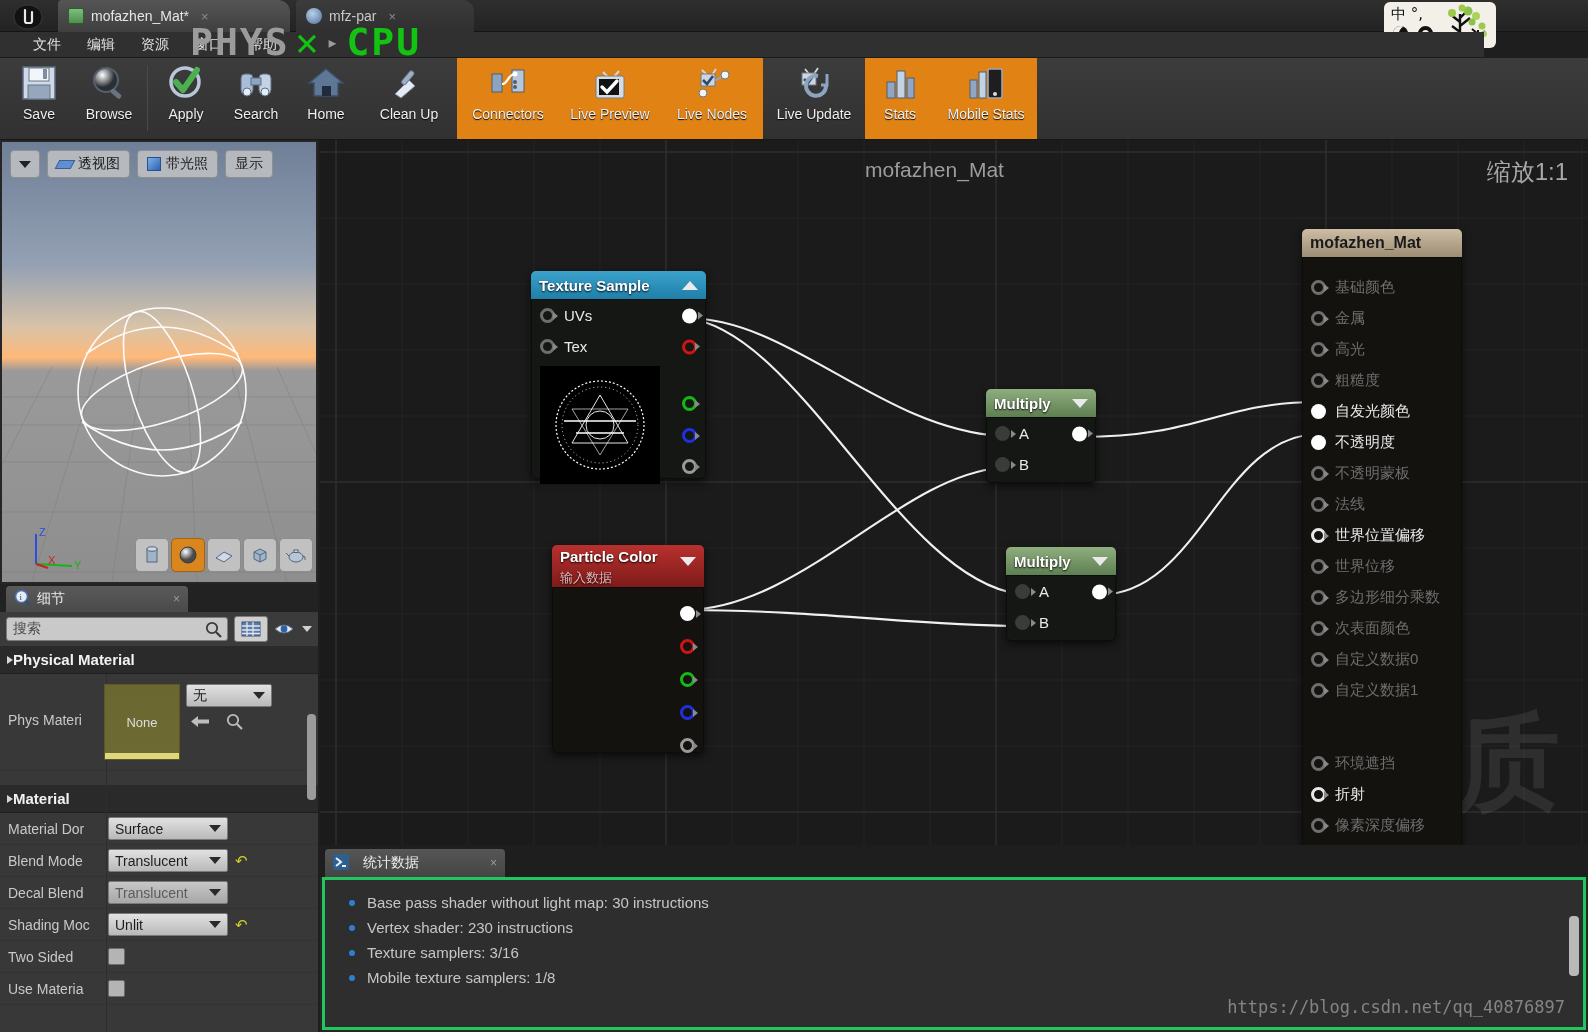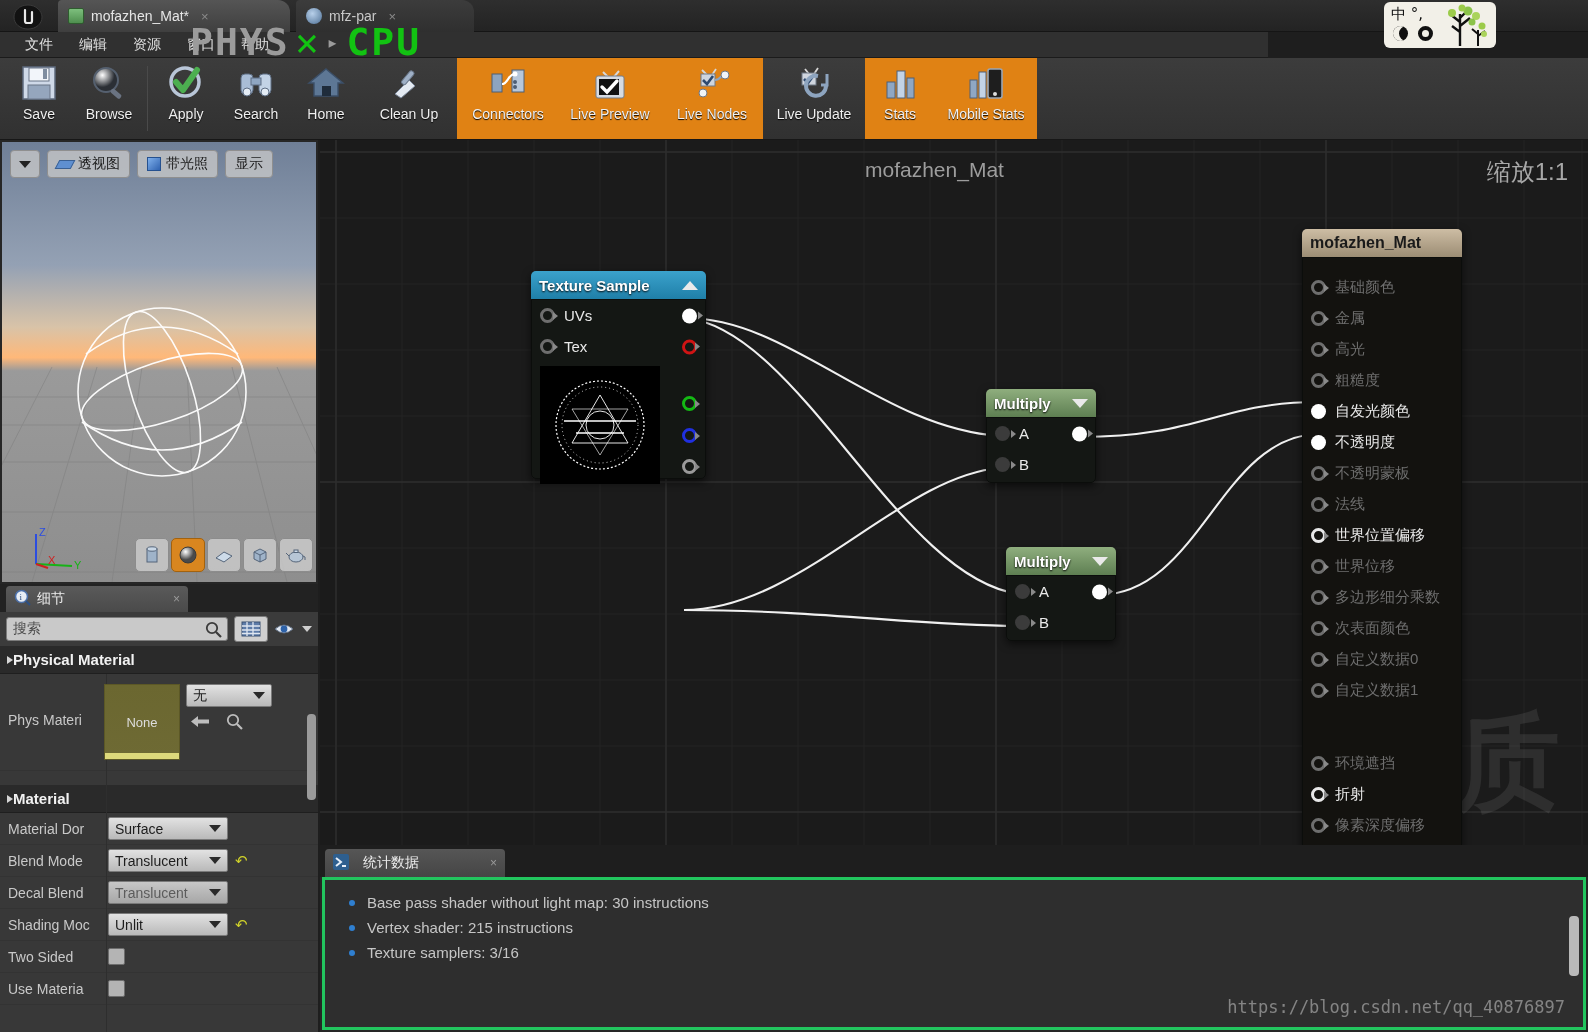--- a/index.html
+++ b/index.html
@@ -68,23 +68,23 @@
     font-family: "DejaVu Sans Mono", monospace; font-size: 38px;
     font-weight: bold; letter-spacing: 2px; pointer-events: none;
     display: flex; align-items: center; gap: 6px;
   }
   .physx-wm .wm-grey { color: #9b9b9b; }
   .physx-wm .wm-green { color: #12c312; }
   .physx-wm .wm-arrow { color: #9b9b9b; font-size: 20px; }
 
   
   .menubar {
-    position: absolute; left: 0; top: 32px; width: 1268px; height: 26px;
+    position: absolute; left: 0; top: 32px; width: 1484px; height: 26px;
     background: #303030; display: flex; align-items: center;
-    padding-left: 12px; border-bottom: 1px solid #1b1b1b;
+    padding-left: 20px; border-bottom: 1px solid #1b1b1b;
   }
   .menubar .mi {
     padding: 3px 13px; font-size: 14px; color: #e2e2e2;
   }
 
   
   .toolbar {
     position: absolute; left: 0; top: 58px; width: 1588px; height: 82px;
     background: linear-gradient(#3c3c3c, #313131);
     border-bottom: 1px solid #171717;
@@ -843,20 +843,34 @@
             <path d="M16 48 H88 M28 60 H76" stroke="#fff" stroke-width="1.6"></path>
             <circle cx="52" cy="52" r="14" fill="none" stroke="#fff" stroke-width=".9"></circle>
           </svg>
         </div>
         <span class="pin g" style="position:absolute; right:8px; top:96px;"></span>
         <span class="pin b" style="position:absolute; right:8px; top:128px;"></span>
         <span class="pin a" style="position:absolute; right:8px; top:159px;"></span>
       </div>
     </div>
 
+    <div class="node" style="left:232px; top:405px; width:152px;">
+      <div class="node-head part">
+        <span>Particle Color</span>
+        <span class="node-sub">输入数据</span>
+        <span class="arrow-dn" style="position:absolute; right:8px; top:12px;"></span>
+      </div>
+      <div class="node-body dark" style="height:166px; position:relative;">
+        <span class="pin filled" style="position:absolute; right:8px; top:18px;"></span>
+        <span class="pin r" style="position:absolute; right:8px; top:51px;"></span>
+        <span class="pin g" style="position:absolute; right:8px; top:84px;"></span>
+        <span class="pin b" style="position:absolute; right:8px; top:117px;"></span>
+        <span class="pin a" style="position:absolute; right:8px; top:150px;"></span>
+      </div>
+    </div>
 
     <div class="node" style="left:666px; top:249px; width:110px;">
       <div class="node-head mul">
         <span>Multiply</span>
         <span class="arrow-dn"></span>
       </div>
       <div class="node-body" style="height:66px; position:relative;">
         <div class="pin-row">
           <span class="pin" style="background:#3b3b3b;"></span>
           <span class="pin-lbl">A</span>
@@ -978,24 +992,28 @@
         <span class="st-close">×</span>
       </div>
     </div>
     <div class="stats-body">
       <div class="stat-line">
         <span class="stat-dot"></span>
         <span>Base pass shader without light map: 30 instructions</span>
       </div>
       <div class="stat-line">
         <span class="stat-dot"></span>
-        <span>Vertex shader: 215 instructions</span>
+        <span>Vertex shader: 230 instructions</span>
       </div>
       <div class="stat-line">
         <span class="stat-dot"></span>
         <span>Texture samplers: 3/16</span>
       </div>
+      <div class="stat-line">
+        <span class="stat-dot"></span>
+        <span>Mobile texture samplers: 1/8</span>
+      </div>
       <div class="stats-scroll"></div>
       <div class="csdn-wm">https://blog.csdn.net/qq_40876897</div>
     </div>
   </div>
 
 </div>
 
 </body></html>

